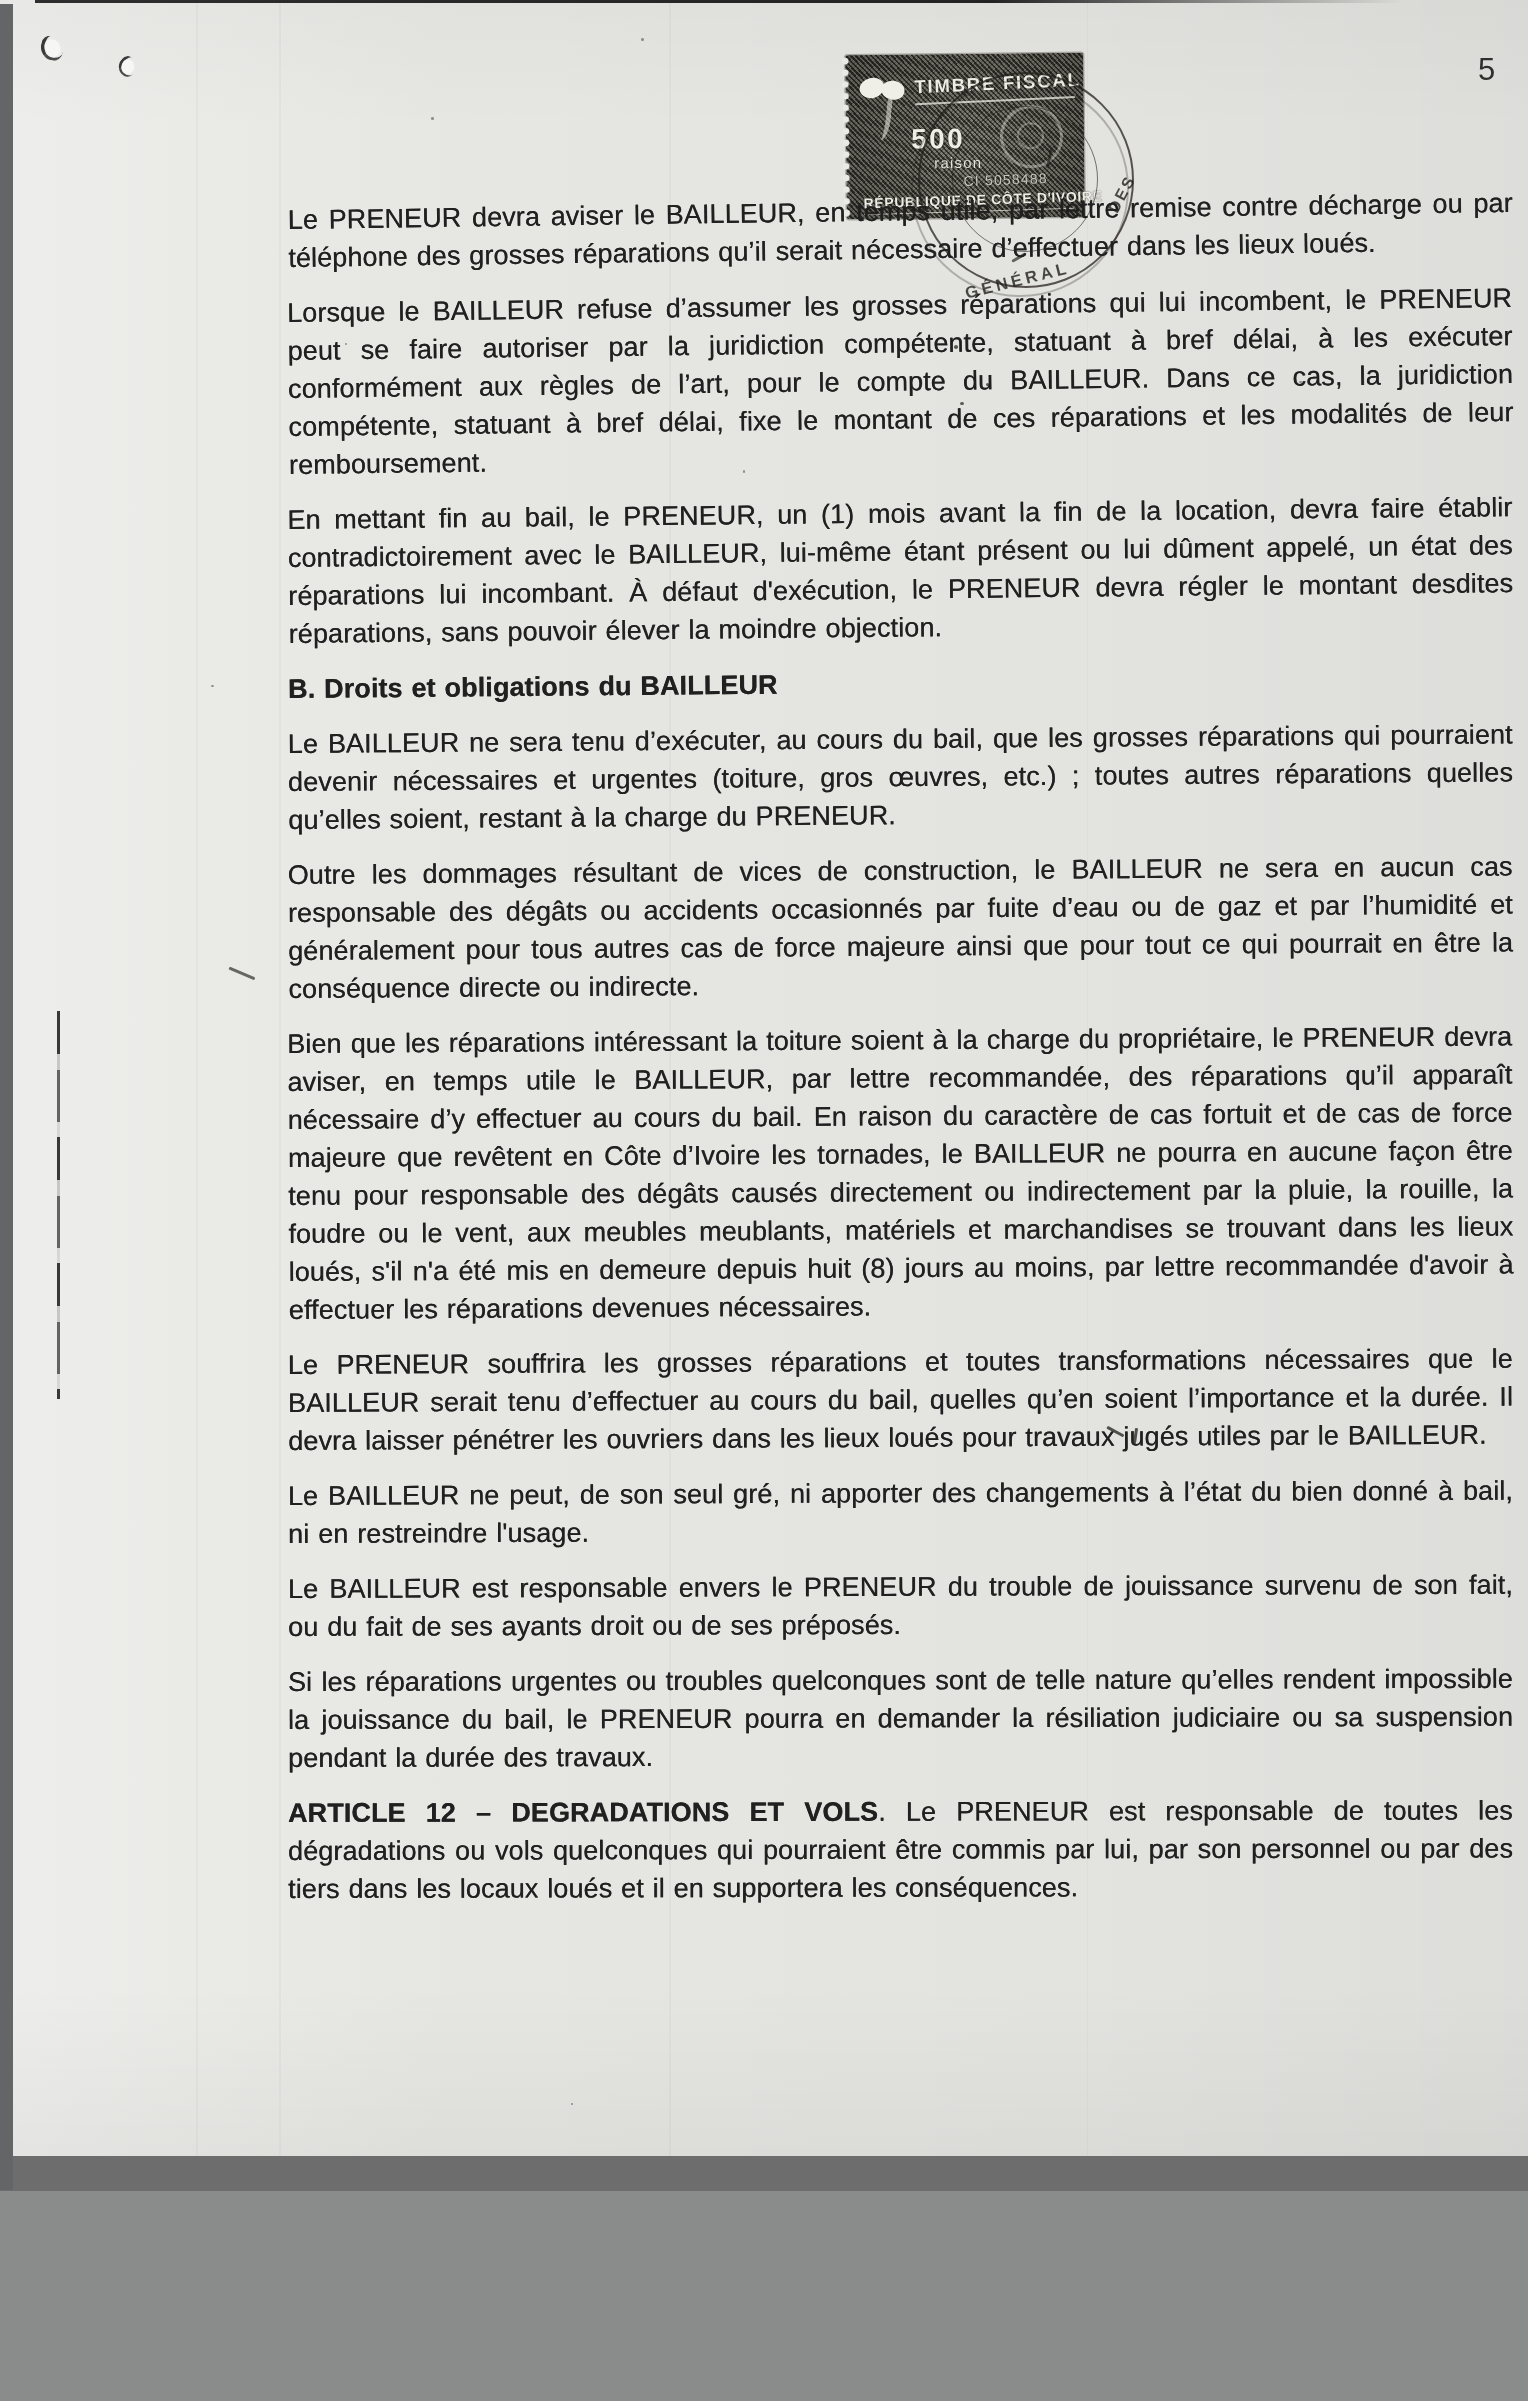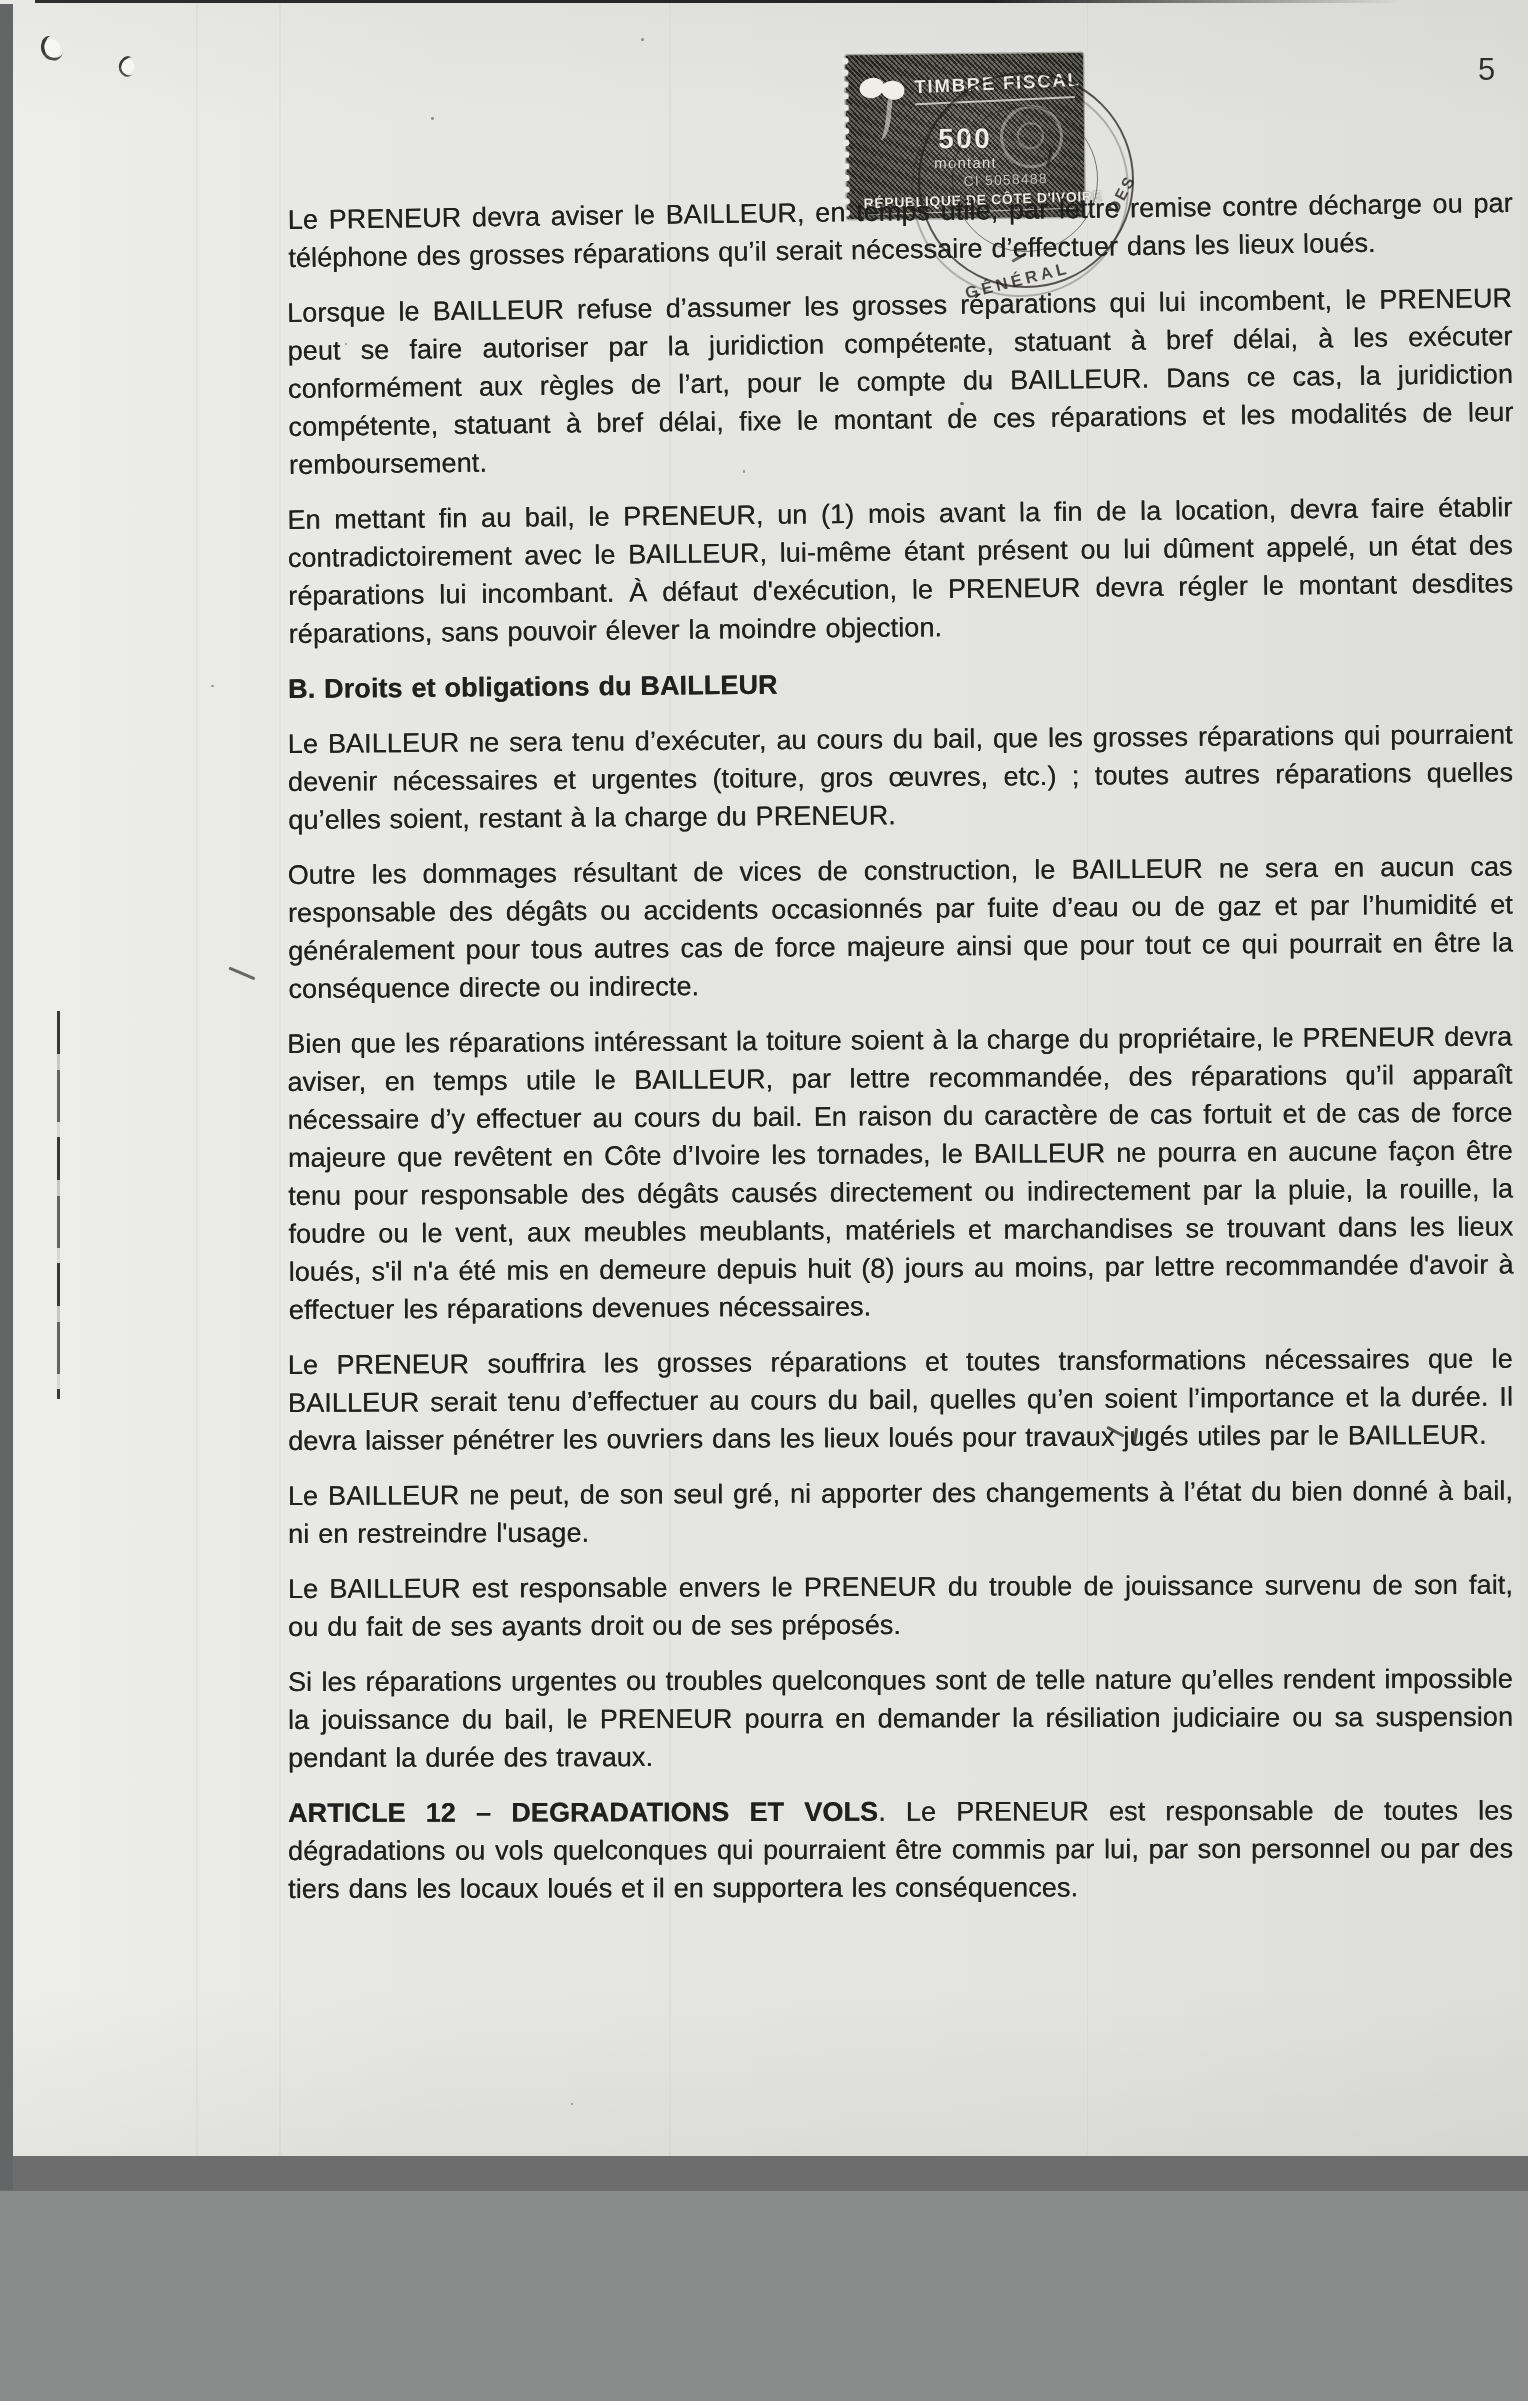--- a/index.html
+++ b/index.html
@@ -70,21 +70,21 @@
   .ear-2{left:36px;top:26px;width:23.4px;height:18.5px;transform:rotate(10deg);}
   .trunk{position:absolute;left:30px;top:43px;width:10px;height:43px;border-right:5px solid rgba(235,235,226,.55);border-radius:0 0 60% 40%;transform:rotate(6deg);}
   .stamp-title{
     position:absolute;left:69px;top:18.5px;width:160px;
     font-size:18.5px;font-weight:bold;color:#eeede5;letter-spacing:1.8px;white-space:nowrap;
     text-shadow:0 0 1.2px rgba(10,10,8,.9);
     border-bottom:2.5px solid rgba(238,237,229,.75);padding-bottom:5px;
     transform:rotate(-2deg);
   }
   .stamp-value{
-    position:absolute;left:92px;top:69px;
+    position:absolute;left:65px;top:69px;
     font-size:28px;font-weight:bold;color:#efeee6;letter-spacing:2.5px;
     text-shadow:0 0 1.8px rgba(10,10,8,.9);
   }
   .stamp-currency{
     position:absolute;left:88px;top:100px;
     font-size:15px;color:#e4e3d9;letter-spacing:1.2px;
     text-shadow:0 0 1.2px rgba(10,10,8,.8);
   }
   .stamp-serial{
     position:absolute;left:117px;top:118px;
@@ -179,21 +179,21 @@
     <div class="speck" style="left:869px;top:1884px;width:2.5px;height:2.5px;"></div>
     <div class="speck" style="left:571px;top:2103px;width:1.8px;height:1.8px;"></div>
 
     <div class="stamp">
       <div class="perfs"></div>
       <div class="ear ear-1"></div>
       <div class="ear ear-2"></div>
       <div class="trunk"></div>
       <div class="stamp-title">TIMBRE FISCAL</div>
       <div class="stamp-value">500</div>
-      <div class="stamp-currency">montant</div>
+      <div class="stamp-currency">raison</div>
       <div class="stamp-serial">CI 5058488</div>
       <div class="stamp-country">RÉPUBLIQUE DE CÔTE D'IVOIRE</div>
       <div class="rosette"></div>
     </div>
 
     <div class="postmark">
       <div class="pm-circle pm-outer"></div>
       <div class="pm-circle pm-ghost"></div>
       <div class="pm-circle pm-inner"></div>
       <div class="pm-text pm-t1">GÉNÉRAL</div>

